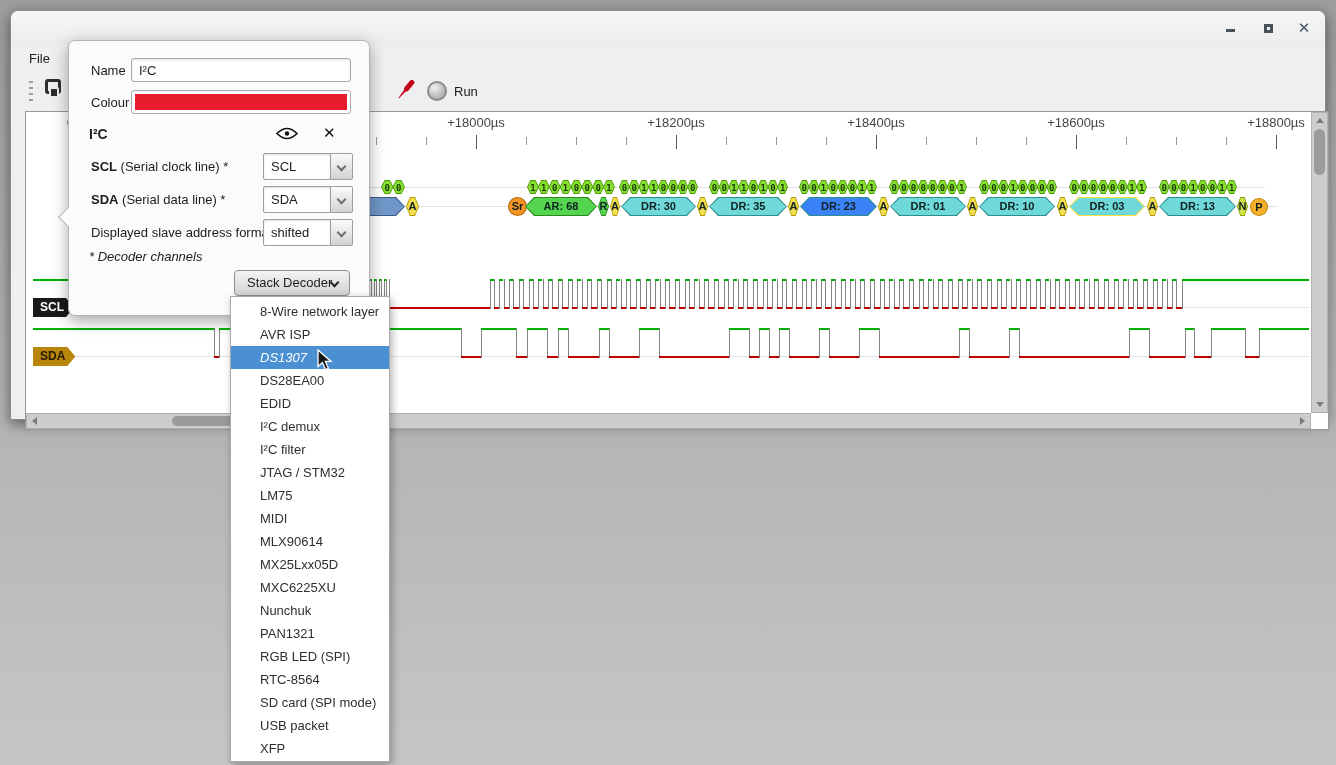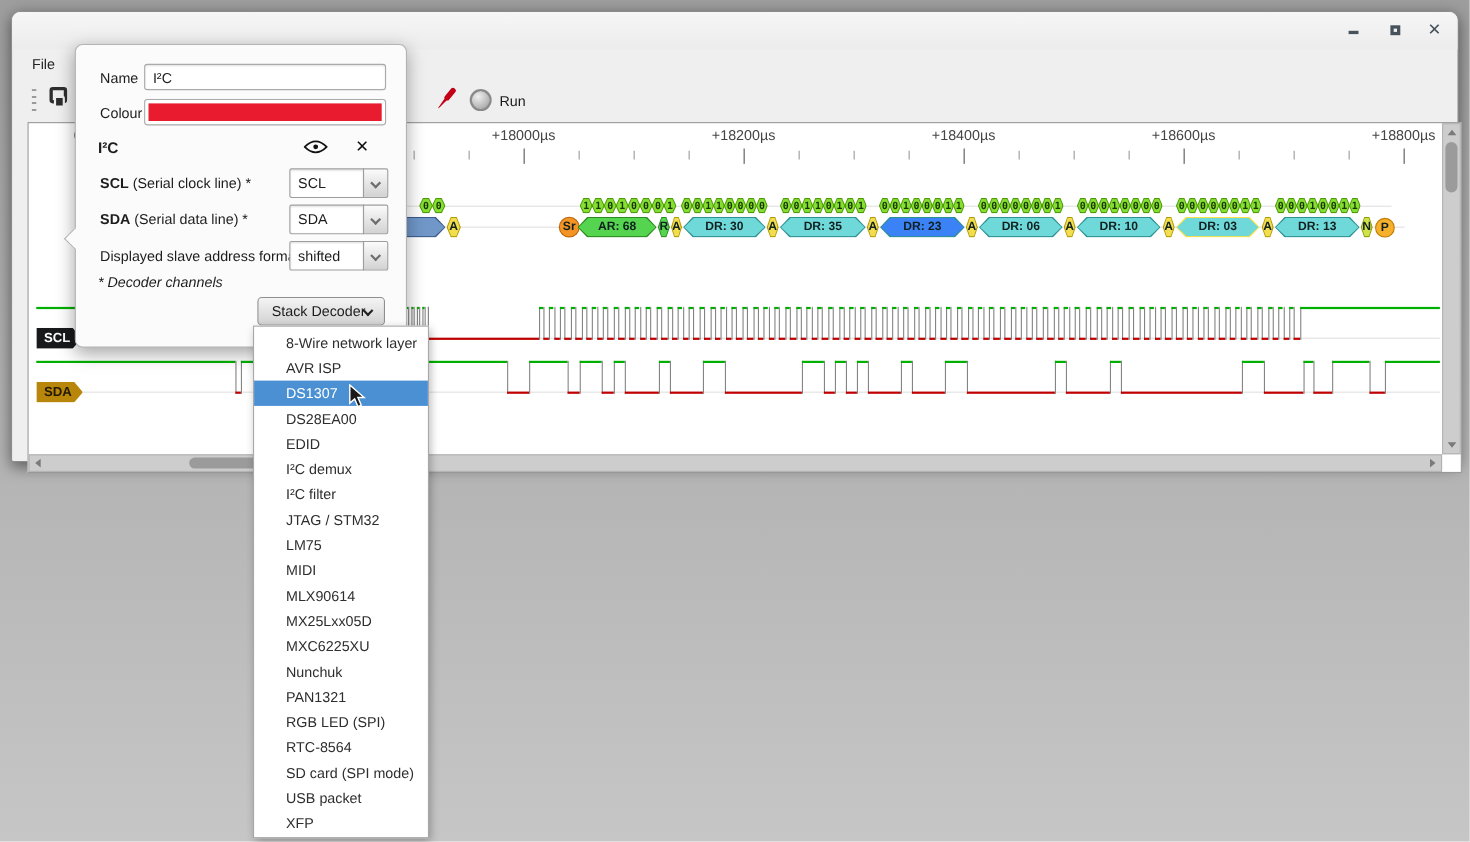--- a/index.html
+++ b/index.html
@@ -864,21 +864,21 @@
           <div class="ann hex" style="left: 763px; width: 11px; background: rgb(176, 154, 0);">
             <div class="fill" style="background: rgb(242, 221, 78);">A</div>
           </div>
           <div class="ann hexbox" style="left: 775px; width: 77px; background: rgb(45, 144, 144);">
             <div class="fill" style="background: #3b82f6;">DR: 23</div>
           </div>
           <div class="ann hex" style="left: 853px; width: 11px; background: rgb(176, 154, 0);">
             <div class="fill" style="background: rgb(242, 221, 78);">A</div>
           </div>
           <div class="ann hexbox" style="left: 865px; width: 76px; background: rgb(45, 144, 144);">
-            <div class="fill" style="background: rgb(111, 217, 217);">DR: 06</div>
+            <div class="fill" style="background: rgb(111, 217, 217);">DR: 01</div>
           </div>
           <div class="ann hex" style="left: 942px; width: 11px; background: rgb(176, 154, 0);">
             <div class="fill" style="background: rgb(242, 221, 78);">A</div>
           </div>
           <div class="ann hexbox" style="left: 954px; width: 76px; background: rgb(45, 144, 144);">
             <div class="fill" style="background: rgb(111, 217, 217);">DR: 10</div>
           </div>
           <div class="ann hex" style="left: 1032px; width: 11px; background: rgb(176, 154, 0);">
             <div class="fill" style="background: rgb(242, 221, 78);">A</div>
           </div>
@@ -961,21 +961,21 @@
     <div id="required-note">* Decoder channels</div>
     <div id="stack-decoder-btn">
       <span>Stack Decoder</span>
       <span class="chev"></span>
     </div>
   </div>
 
   <div id="decoder-dropdown">
       <div class="dd-item">8-Wire network layer</div>
       <div class="dd-item">AVR ISP</div>
-      <div class="dd-item selected" style="background: rgb(74, 144, 210);">DS1307</div>
+      <div class="dd-item selected" style="background: rgb(74, 144, 210); font-style: italic;">DS1307</div>
       <div class="dd-item">DS28EA00</div>
       <div class="dd-item">EDID</div>
       <div class="dd-item">I²C demux</div>
       <div class="dd-item">I²C filter</div>
       <div class="dd-item">JTAG / STM32</div>
       <div class="dd-item">LM75</div>
       <div class="dd-item">MIDI</div>
       <div class="dd-item">MLX90614</div>
       <div class="dd-item">MX25Lxx05D</div>
       <div class="dd-item">MXC6225XU</div>

